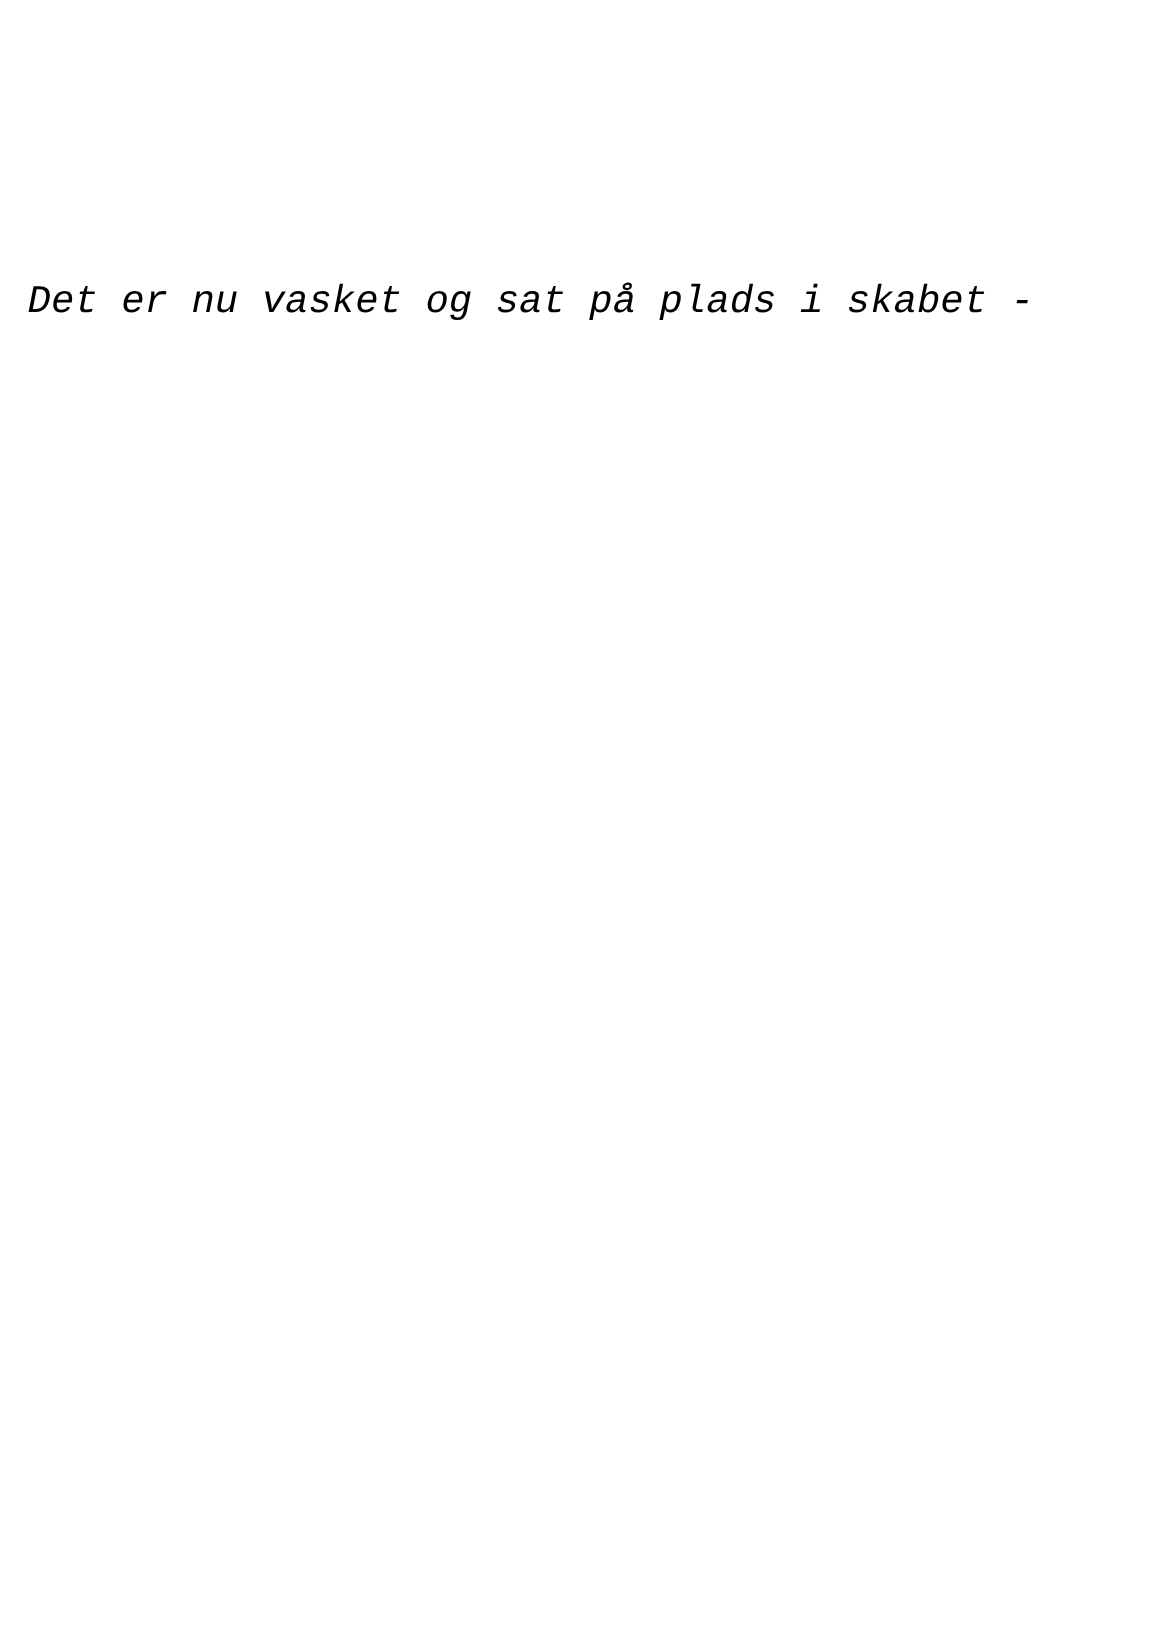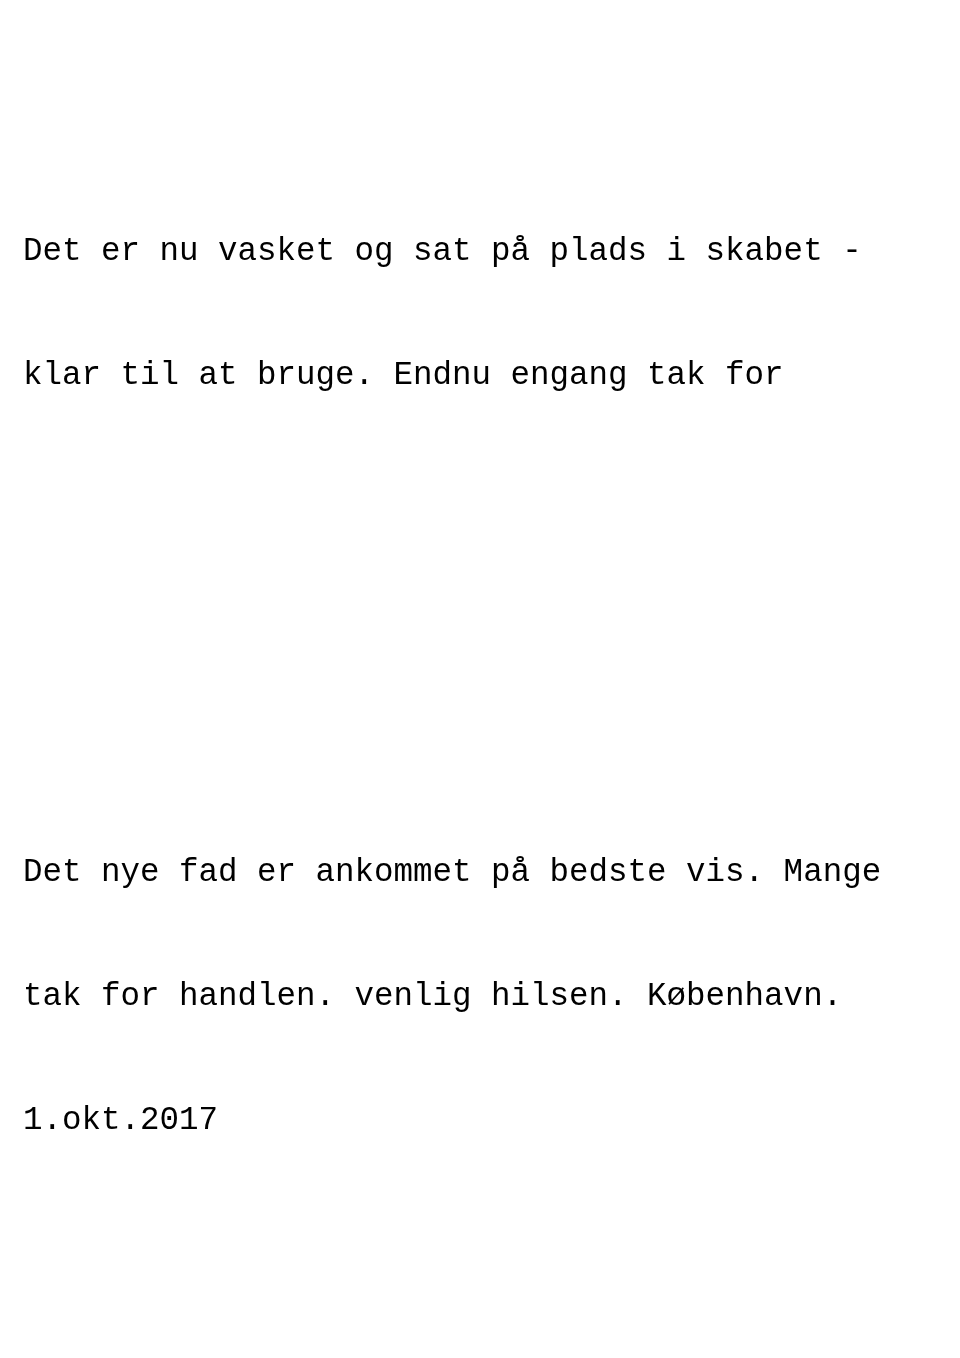--- a/index.html
+++ b/index.html
@@ -20,43 +20,38 @@
       right: 0;
       font-family: "Liberation Mono", "DejaVu Sans Mono", monospace;
       font-size: 32.5px;
       line-height: 41.4px;
       color: #000000;
       white-space: pre;
     }
     .line {
       display: block;
       height: 41.4px;
+      font-style: italic;
     }
     .blank {
       display: block;
       height: 41.4px;
     }
   </style>
 </head>
 <body>
 
 <div class="page">
 
   <div>
     <span class="line">Det er nu vasket og sat på plads i skabet -</span>
-    <span class="line">klar til at bruge. Endnu engang tak for</span>
   </div>
 
   <div class="blank"></div>
 
-  <div>
-    <span class="line">Det nye fad er ankommet på bedste vis. Mange</span>
-    <span class="line">tak for handlen. venlig hilsen. København.</span>
-    <span class="line">1.okt.2017</span>
-  </div>
 
   
 
   
 
   
 
   
 
   

